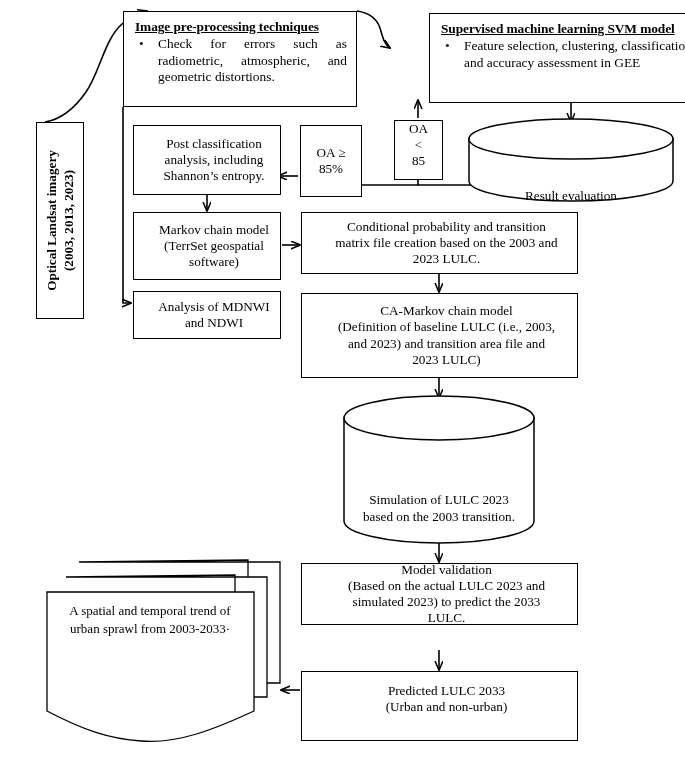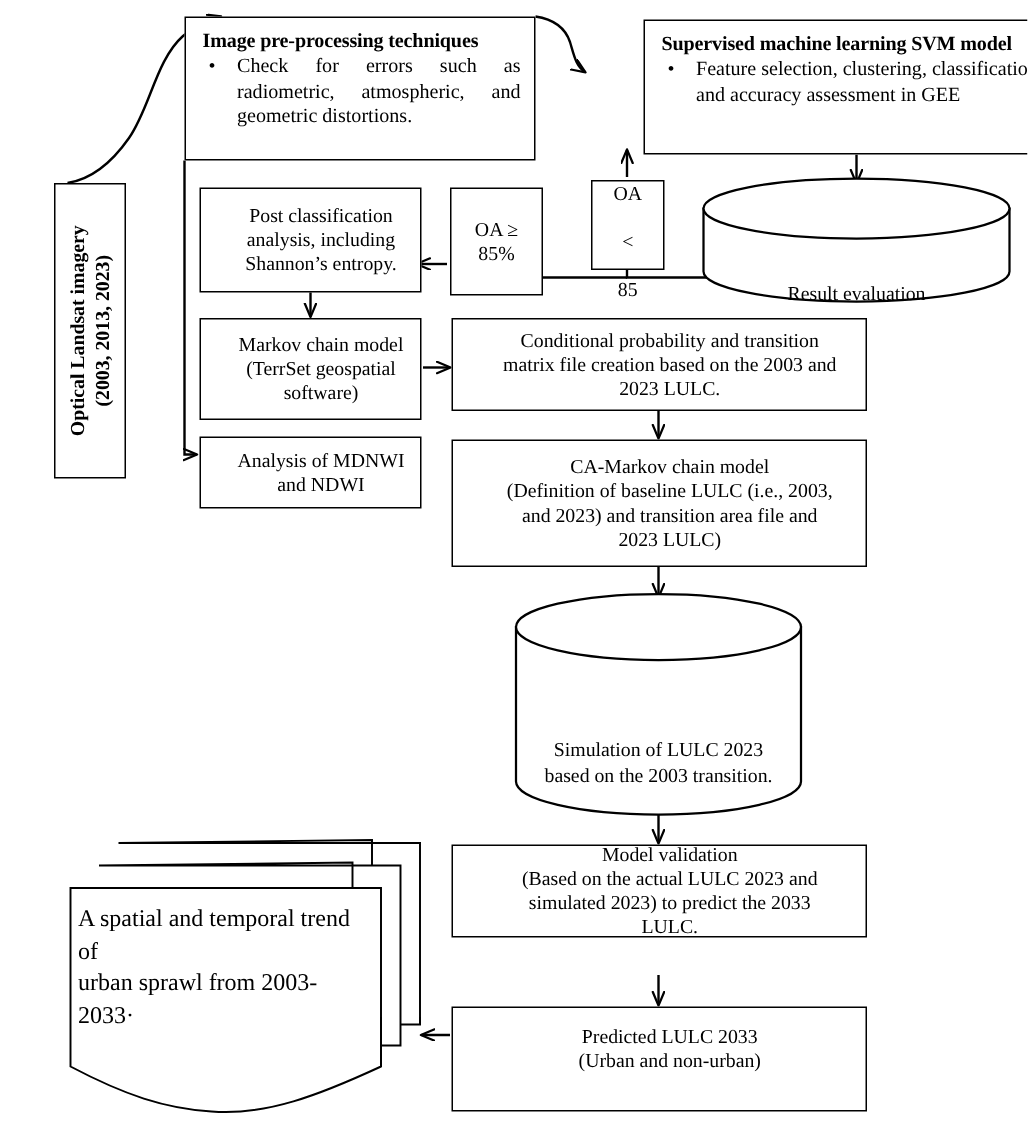--- a/index.html
+++ b/index.html
@@ -50,20 +50,21 @@
     display: block;
     text-align: left;
     padding: 7px 9px 6px 11px;
   }
   .headbox .hd {
     font-weight: bold;
     font-size: 13.4px;
     letter-spacing: -0.1px;
     margin-bottom: 1px;
     display: block;
+    text-decoration: underline;
   }
   .headbox .bulletrow {
     display: flex;
     gap: 0px;
     font-size: 13.4px;
   }
   .headbox .bullet {
     width: 19px;
     flex: 0 0 19px;
     text-align: left;
@@ -91,22 +92,22 @@
   .cyl-label {
     position: absolute;
     text-align: center;
     font-size: 13.2px;
     line-height: 1.25;
     white-space: pre-line;
     margin-top: 44px;
   }
   .doc-label {
     position: absolute;
-    text-align: left;
-    font-size: 16px;
+    text-align: center;
+    font-size: 13px;
     line-height: 1.35;
     white-space: pre-line;
   }
 </style>
 </head>
 <body>
 
 <div id="canvas">
 
   <svg class="layer" viewBox="0 0 685 765">
@@ -186,21 +187,21 @@
     </div>
   </div>
 
   <div class="cyl-label" style="left:469px; top:144px; width:204px;">Result evaluation</div>
 
   <div class="node boxed" style="left:300px; top:125px; width:62px; height:72px; font-size:13.2px; flex-direction:column;">
     <div>OA ≥</div>
     <div>85%</div>
   </div>
 
-  <div class="node boxed" style="left:394px; top:120px; width:49px; height:60px; font-size:13.2px; flex-direction:column; justify-content:flex-start;gap:16px;">
+  <div class="node boxed" style="left:394px; top:120px; width:49px; height:60px; font-size:13.2px; flex-direction:column; justify-content:flex-start;">
     <div>OA</div>
     <div>&lt;</div>
     <div>85</div>
   </div>
 
   <div class="node boxed txt" style="left:133px; top:125px; width:148px; height:70px; font-size:13.2px;">
     <span>Post classification
 analysis, including
 Shannon’s entropy.</span>
   </div>

